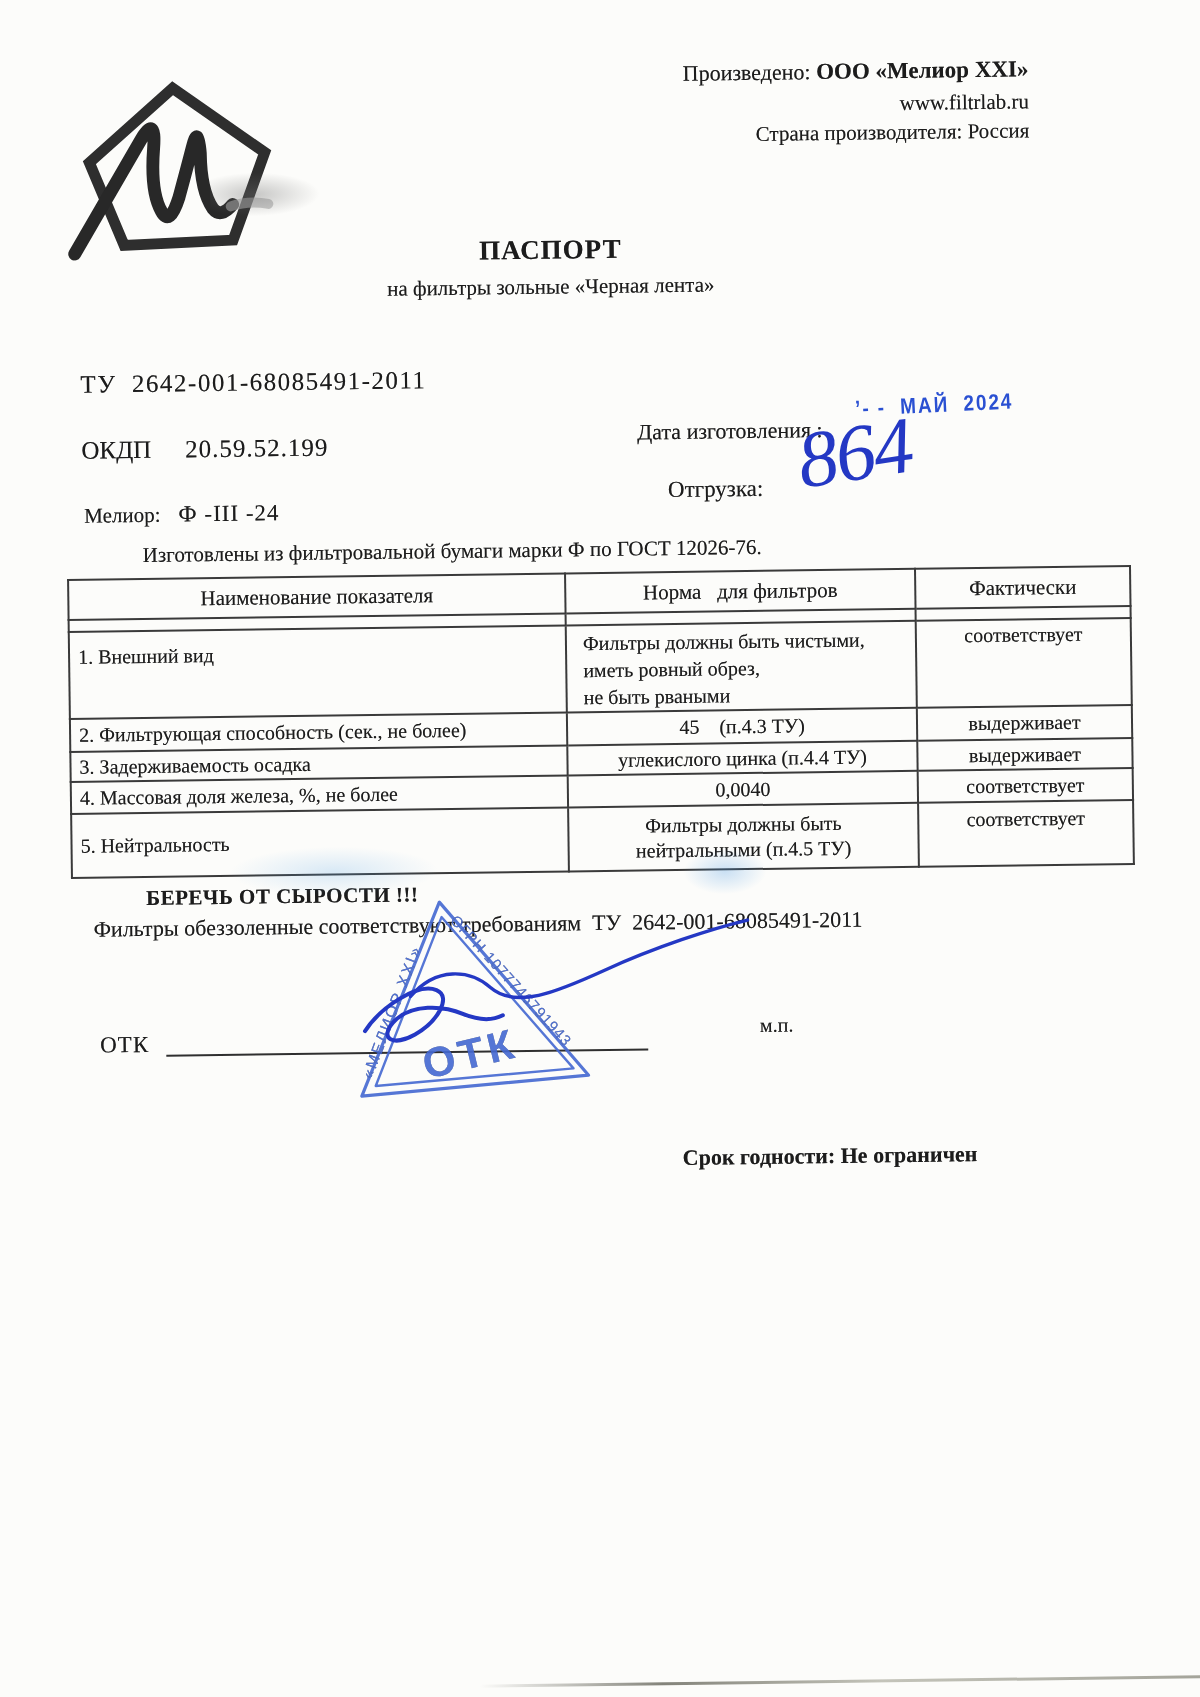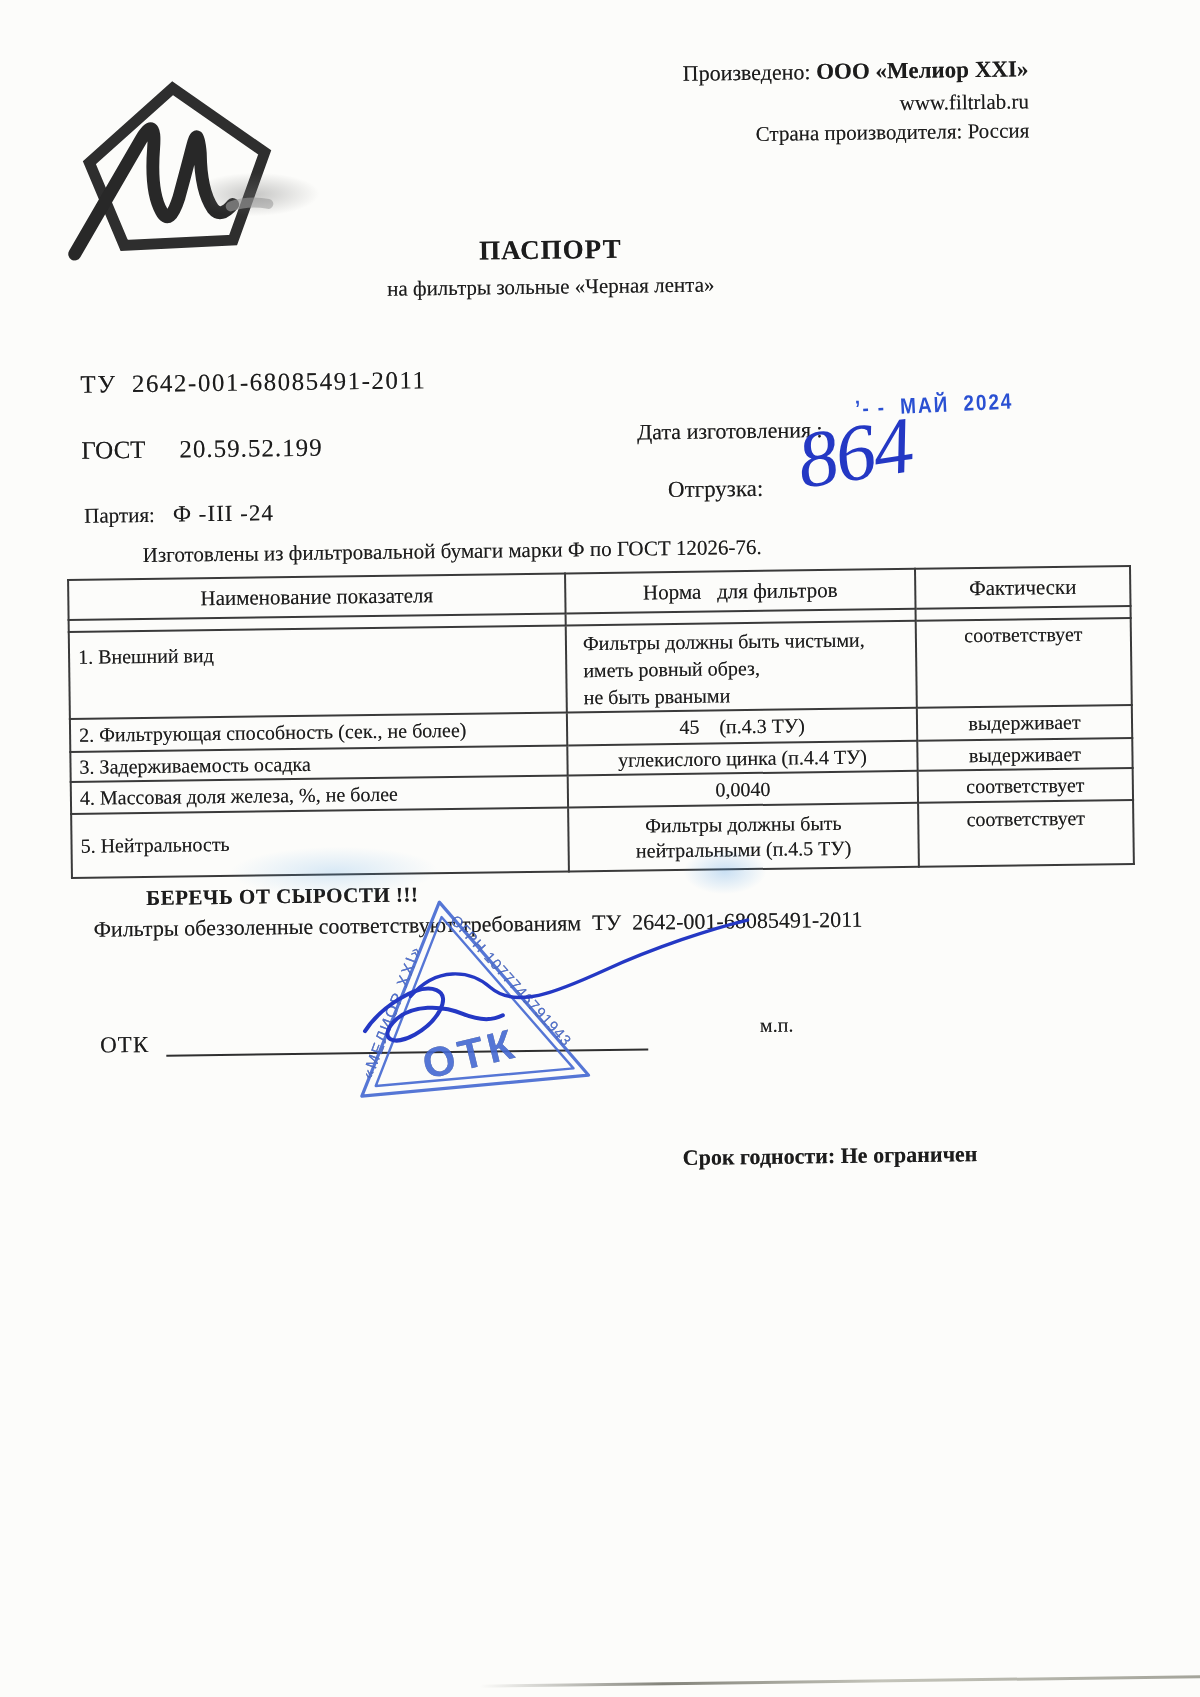--- a/index.html
+++ b/index.html
@@ -121,24 +121,24 @@
     <div class="l3">Страна производителя: Россия</div>
   </div>
 
   <div class="abs titleblock">
     <div class="t">ПАСПОРТ</div>
     <div class="s">на фильтры зольные «Черная лента»</div>
   </div>
 
   <div class="abs tu pre">ТУ  2642-001-68085491-2011</div>
   <div class="abs okdp">
-    <span>ГОСТ</span><span class="v">20.59.52.199</span>
+    <span>ОКДП</span><span class="v">20.59.52.199</span>
   </div>
   <div class="abs batch">
-    <span>Партия:</span><span class="v pre">Ф -III -24</span>
+    <span>Мелиор:</span><span class="v pre">Ф -III -24</span>
   </div>
 
   <div class="abs datelabel">Дата изготовления :</div>
   <div class="abs datestamp pre">’- -  МАЙ  2024</div>
   <div class="abs shiplabel">Отгрузка:</div>
   <div class="abs shipvalue">864</div>
 
   <div class="abs intro">Изготовлены из фильтровальной бумаги марки Ф по ГОСТ 12026-76.</div>
 
   <table class="spec">

